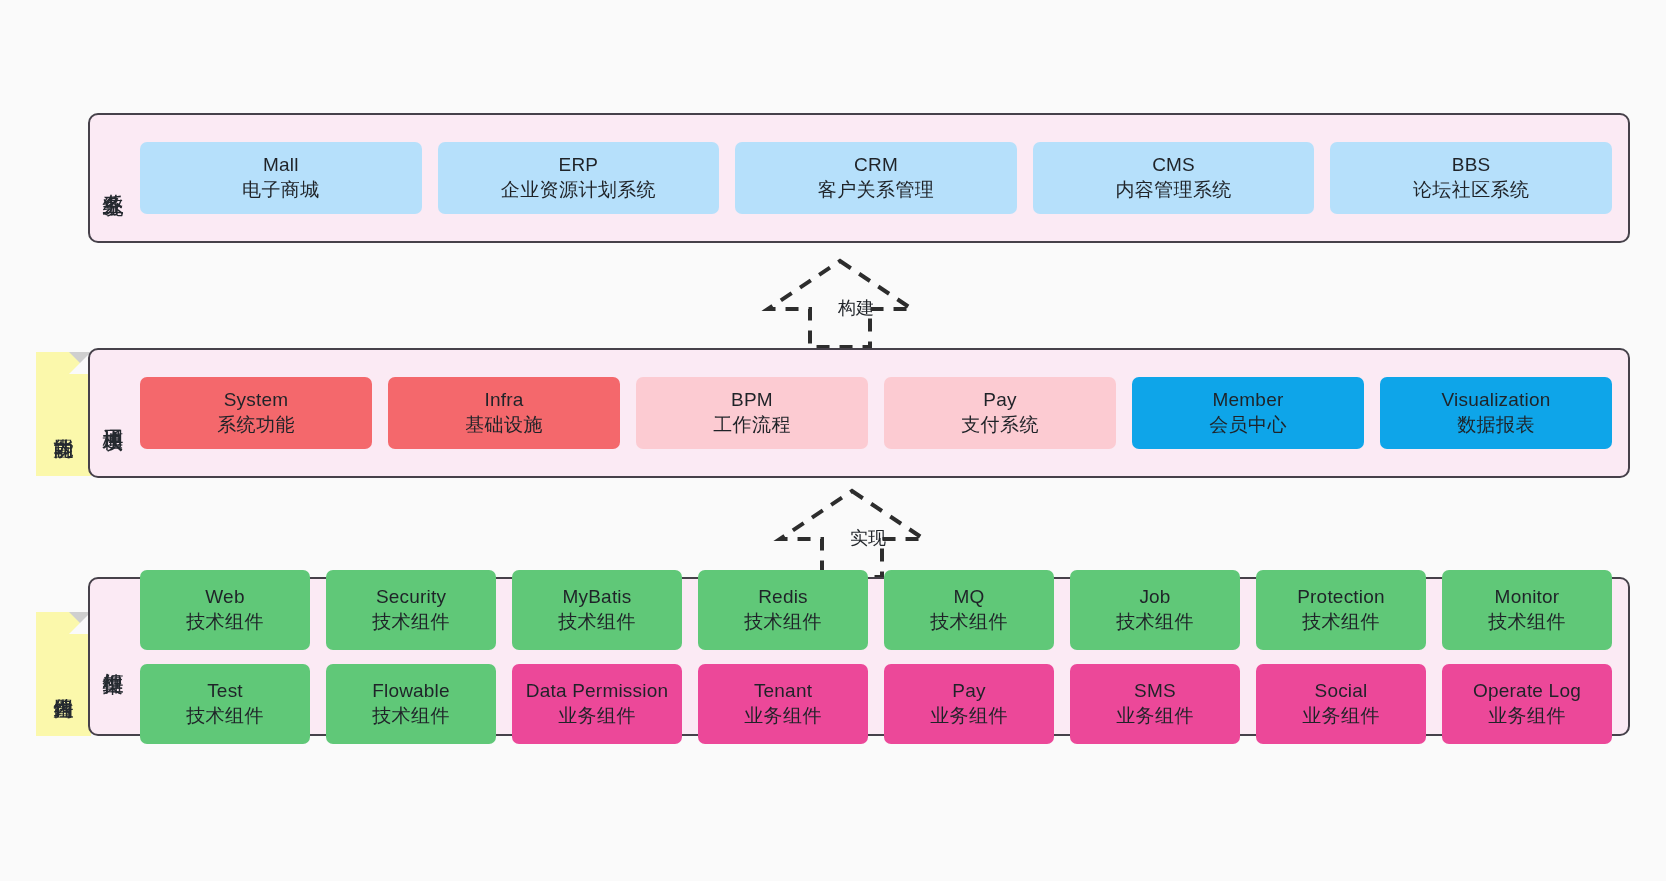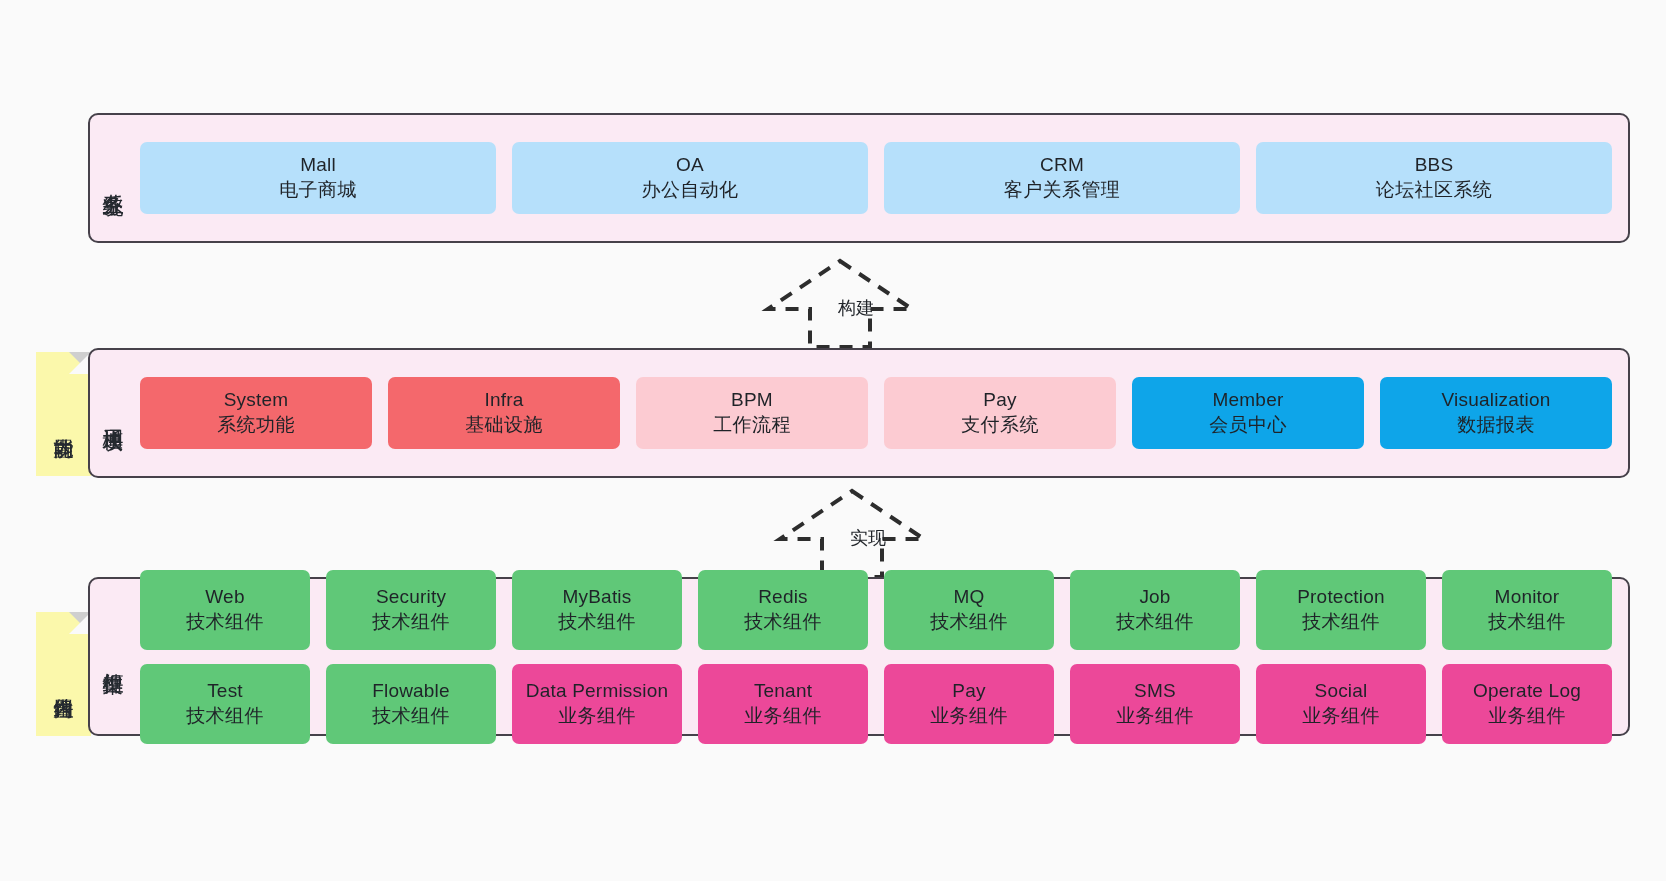--- a/index.html
+++ b/index.html
@@ -176,26 +176,30 @@
 
   <div class="band" id="band-business">
     <div class="band-title">业务系统</div>
     <div class="band-body">
       <div class="row">
         <div class="card c-blue">
           <span class="c-en">Mall</span>
           <span class="c-cn">电子商城</span>
         </div>
         <div class="card c-blue">
-          <span class="c-en">OA</span>
-          <span class="c-cn">办公自动化</span>
+          <span class="c-en">ERP</span>
+          <span class="c-cn">企业资源计划系统</span>
         </div>
         <div class="card c-blue">
           <span class="c-en">CRM</span>
           <span class="c-cn">客户关系管理</span>
+        </div>
+        <div class="card c-blue">
+          <span class="c-en">CMS</span>
+          <span class="c-cn">内容管理系统</span>
         </div>
         <div class="card c-blue">
           <span class="c-en">BBS</span>
           <span class="c-cn">论坛社区系统</span>
         </div>
       </div>
     </div>
   </div>
 
   <div class="arrow-wrap" id="arrow-build">

